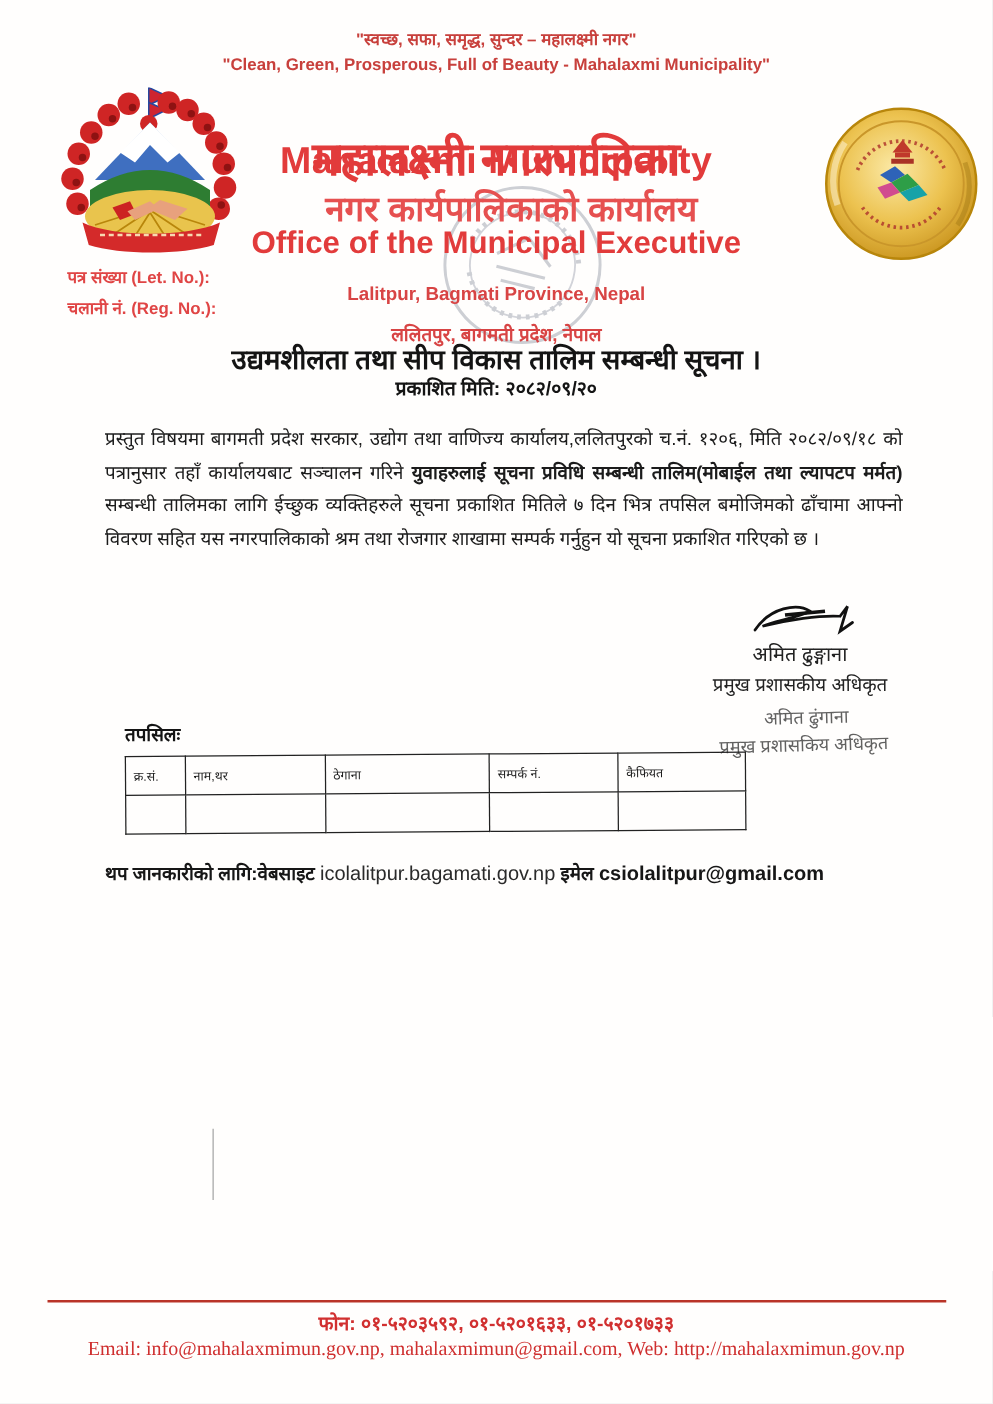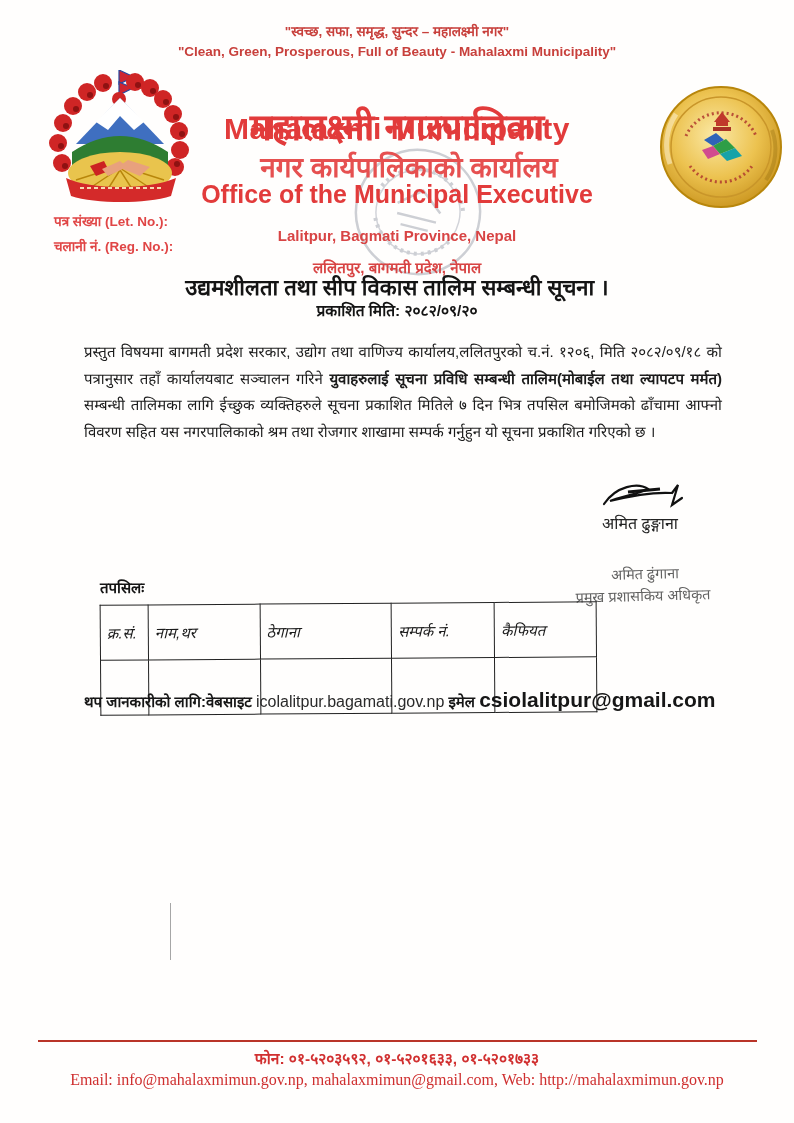--- a/index.html
+++ b/index.html
@@ -24,25 +24,25 @@
   .subject{top:271px;font-size:22px;font-weight:700;color:#141414;}
   .pubdate{top:299px;font-size:15.5px;font-weight:700;color:#141414;}
   .body-par{left:84px;top:339px;width:638px;font-size:15px;line-height:26.5px;text-align:justify;color:#1b1b1b;}
   .body-par b{font-weight:700;margin-top:44px;}
   .sig-name{left:540px;top:512px;width:200px;text-align:center;font-size:16px;color:#222;}
   .sig-title{left:520px;top:537px;width:240px;text-align:center;font-size:15px;color:#222;}
   .stamp-name{left:545px;top:563px;width:200px;text-align:center;font-size:14.5px;color:#3a3a3a;opacity:.8;transform:rotate(-1.5deg);}
   .stamp-title{left:518px;top:585px;width:250px;text-align:center;font-size:14.5px;color:#3a3a3a;opacity:.8;transform:rotate(-1.5deg);}
   .tapasil{left:100px;top:577px;font-size:15px;font-weight:700;color:#141414;}
   table.sched{left:100px;top:603px;width:497px;border-collapse:collapse;position:absolute;transform:rotate(-.4deg);}
-  table.sched th,table.sched td{border:1.6px solid #222;font-weight:400;font-size:15px;text-align:left;padding:15px 6px;height:24px;color:#1b1b1b;font-style:italic;}
+  table.sched th,table.sched td{border:1.6px solid #222;font-weight:400;font-size:10px;text-align:left;padding:3px 6px;height:24px;color:#1b1b1b;}
   .moreinfo{left:84px;top:688px;width:660px;font-size:15px;color:#161616;}
   .moreinfo .dv{font-weight:700;}
   .moreinfo .lt{font-weight:400;font-size:16px;color:#2a2a2a;}
-  .moreinfo .ltb{font-weight:700;font-size:21px;}
+  .moreinfo .ltb{font-weight:700;font-size:16px;}
   .artifact-line{left:170px;top:903px;width:1px;height:57px;background:#a6a6a6;}
   .foot-rule{left:38px;top:1040px;width:719px;height:2px;background:#b93428;}
   .foot-phone{top:1047px;font-size:15.5px;font-weight:700;color:#d13030;}
   .foot-email{top:1071px;font-size:16px;font-family:"Liberation Serif", serif;color:#cf2f2f;}
   .stamp-wm{left:348px;top:142px;width:140px;height:140px;opacity:.38;transform:rotate(14deg);}
 </style>
 </head>
 <body>
 
 <div class="page">
@@ -156,20 +156,21 @@
 
   <div class="abs body-par">
     <span>प्रस्तुत विषयमा बागमती प्रदेश सरकार, उद्योग तथा वाणिज्य कार्यालय,ललितपुरको च.नं. १२०६, मिति २०८२/०९/१८ को पत्रानुसार तहाँ कार्यालयबाट सञ्चालन गरिने </span><b>युवाहरुलाई सूचना प्रविधि सम्बन्धी तालिम(मोबाईल तथा ल्यापटप मर्मत)</b><span> सम्बन्धी तालिमका लागि ईच्छुक व्यक्तिहरुले सूचना प्रकाशित मितिले ७ दिन भित्र तपसिल बमोजिमको ढाँचामा आफ्नो विवरण सहित यस नगरपालिकाको  श्रम तथा रोजगार शाखामा सम्पर्क गर्नुहुन यो सूचना प्रकाशित गरिएको छ ।</span>
   </div>
 
   <svg class="abs" style="left:598px;top:480px;" width="95" height="32" viewBox="0 0 95 32">
     <path d="M6,24 C18,6 40,2 50,9 C40,14 22,17 12,21 C32,16 58,12 74,13 L80,5 L74,25 L84,18" stroke="#111" stroke-width="2.2" fill="none" stroke-linecap="round"></path>
     <path d="M30,12 L62,9" stroke="#111" stroke-width="3" fill="none"></path>
   </svg>
   <div class="abs sig-name">अमित ढुङ्गाना</div>
+  <div class="abs sig-title">प्रमुख प्रशासकीय अधिकृत</div>
   <div class="abs stamp-name">अमित ढुंगाना</div>
   <div class="abs stamp-title">प्रमुख प्रशासकिय अधिकृत</div>
 
   <div class="abs tapasil">तपसिलः</div>
   <table class="sched">
     <colgroup>
       <col style="width:48px">
         <col style="width:112px">
         <col style="width:132px">
       <col style="width:103px">

